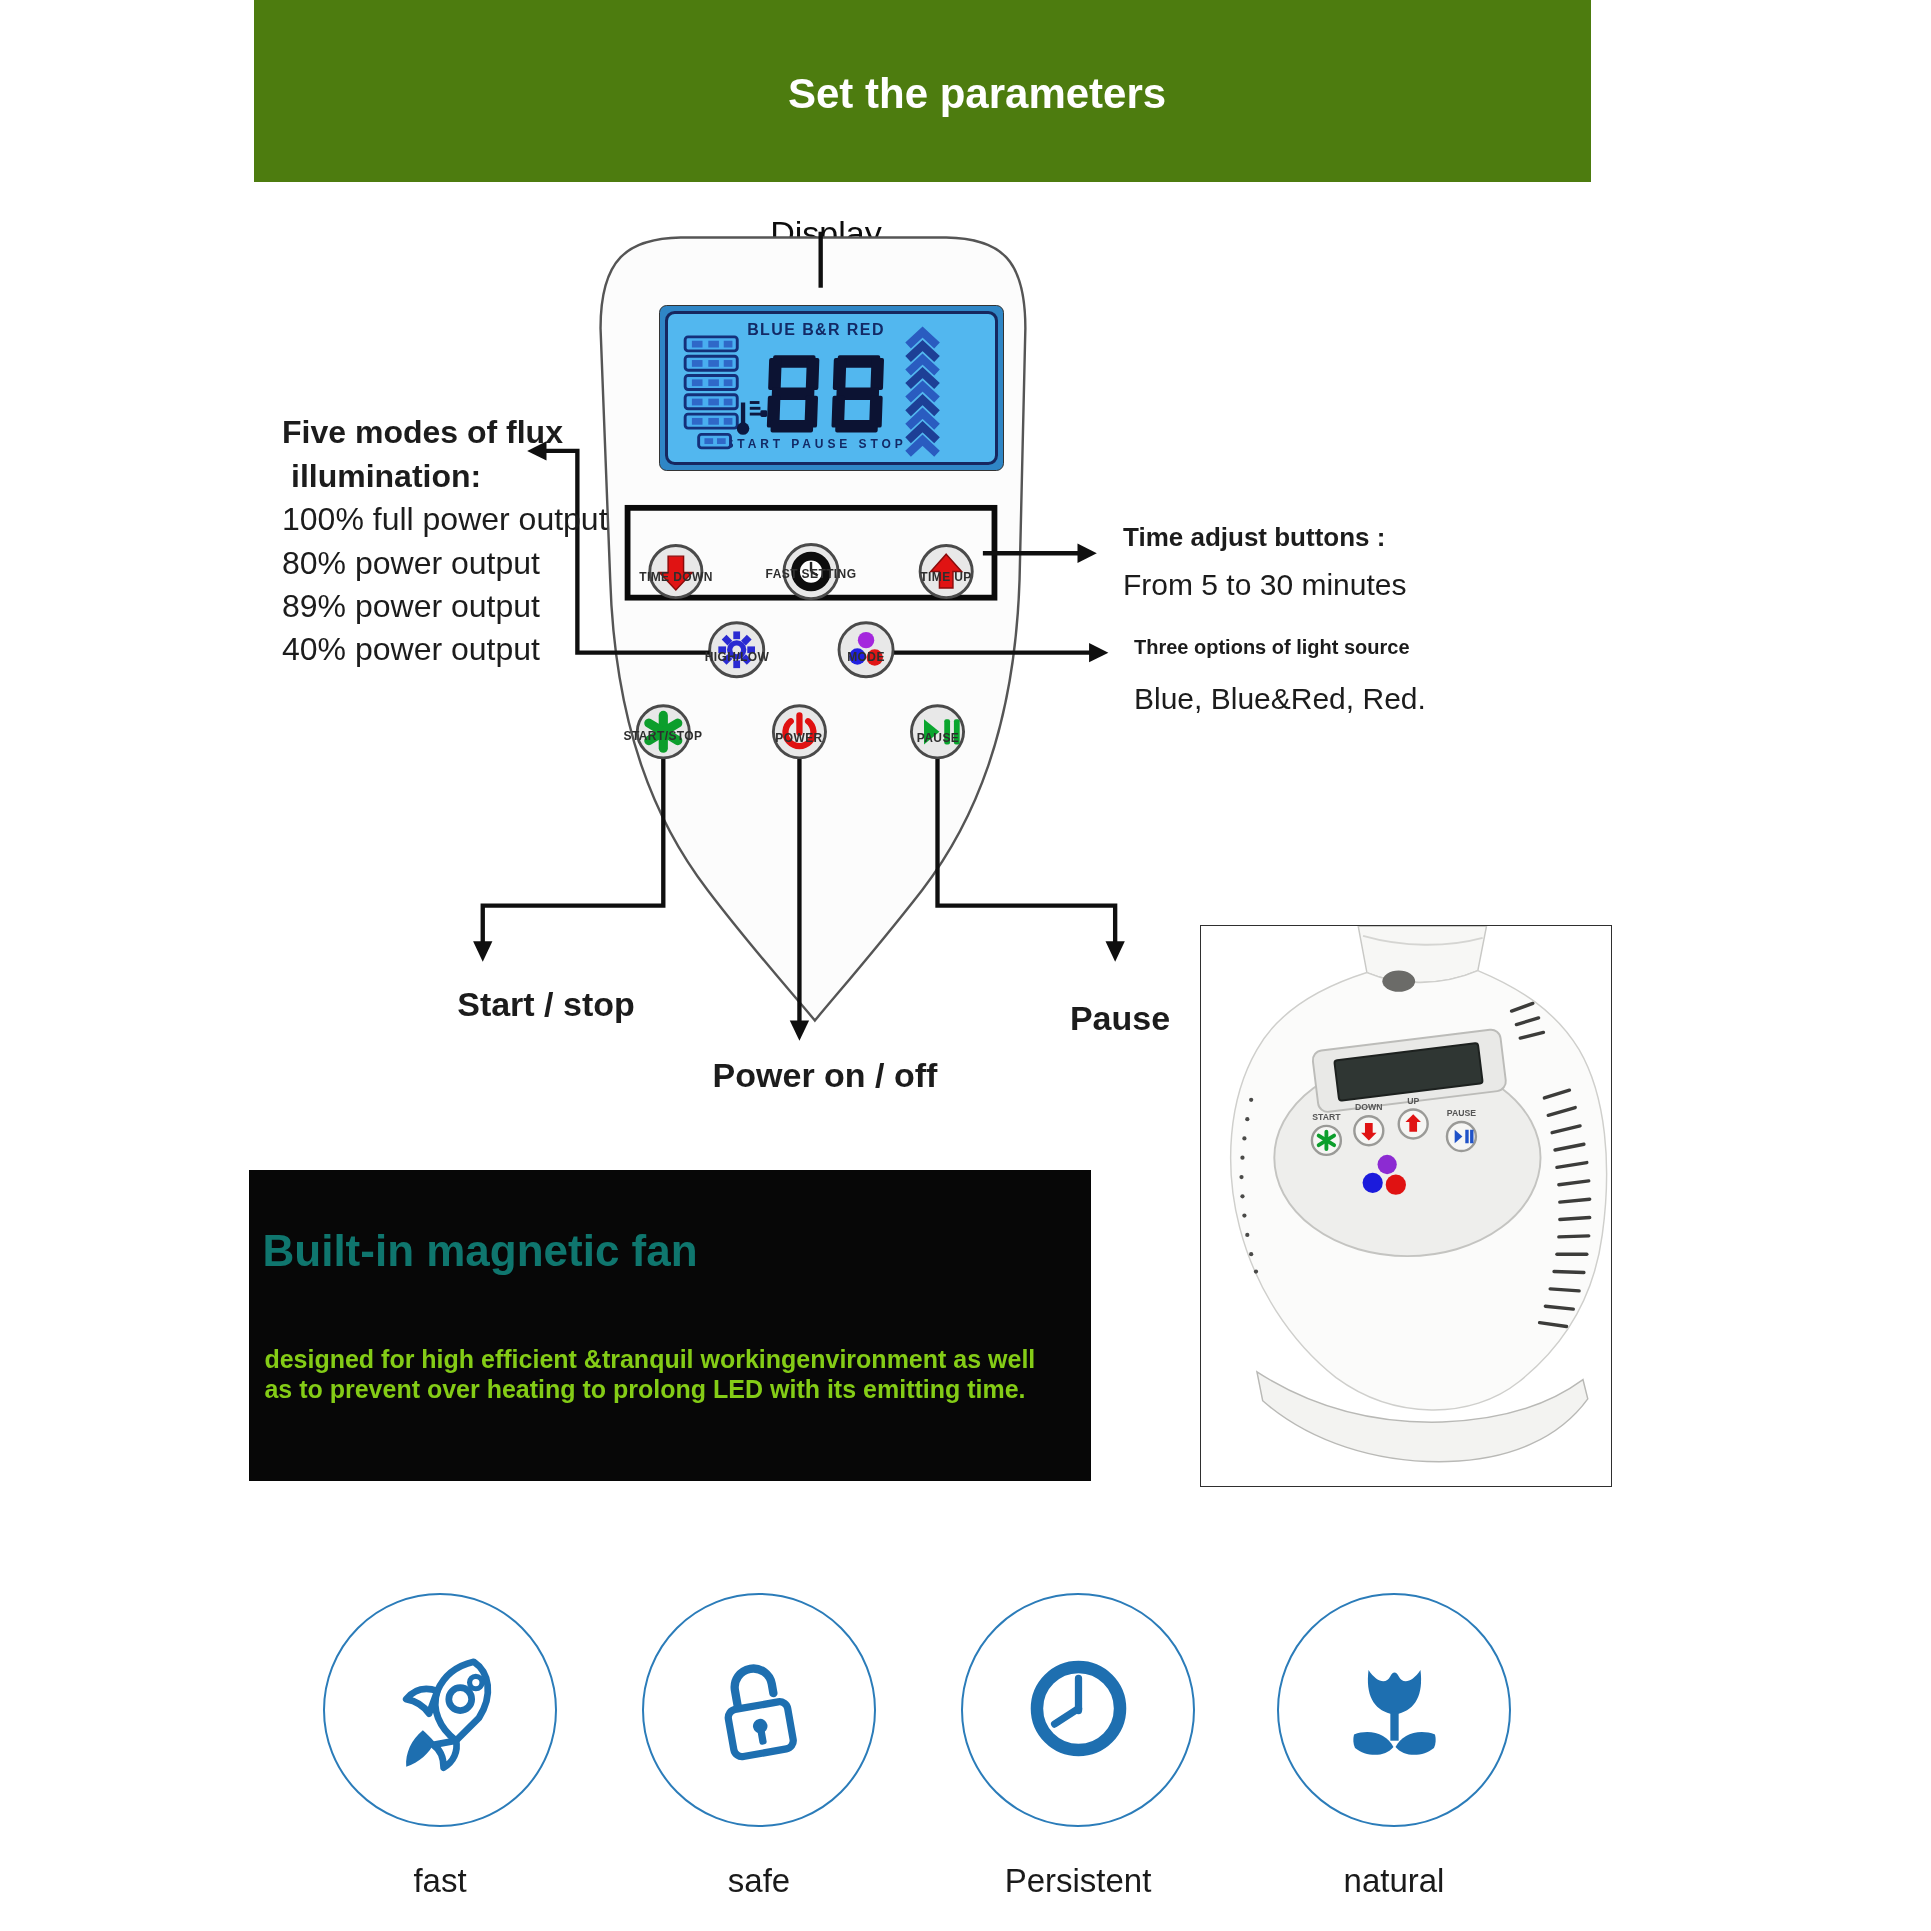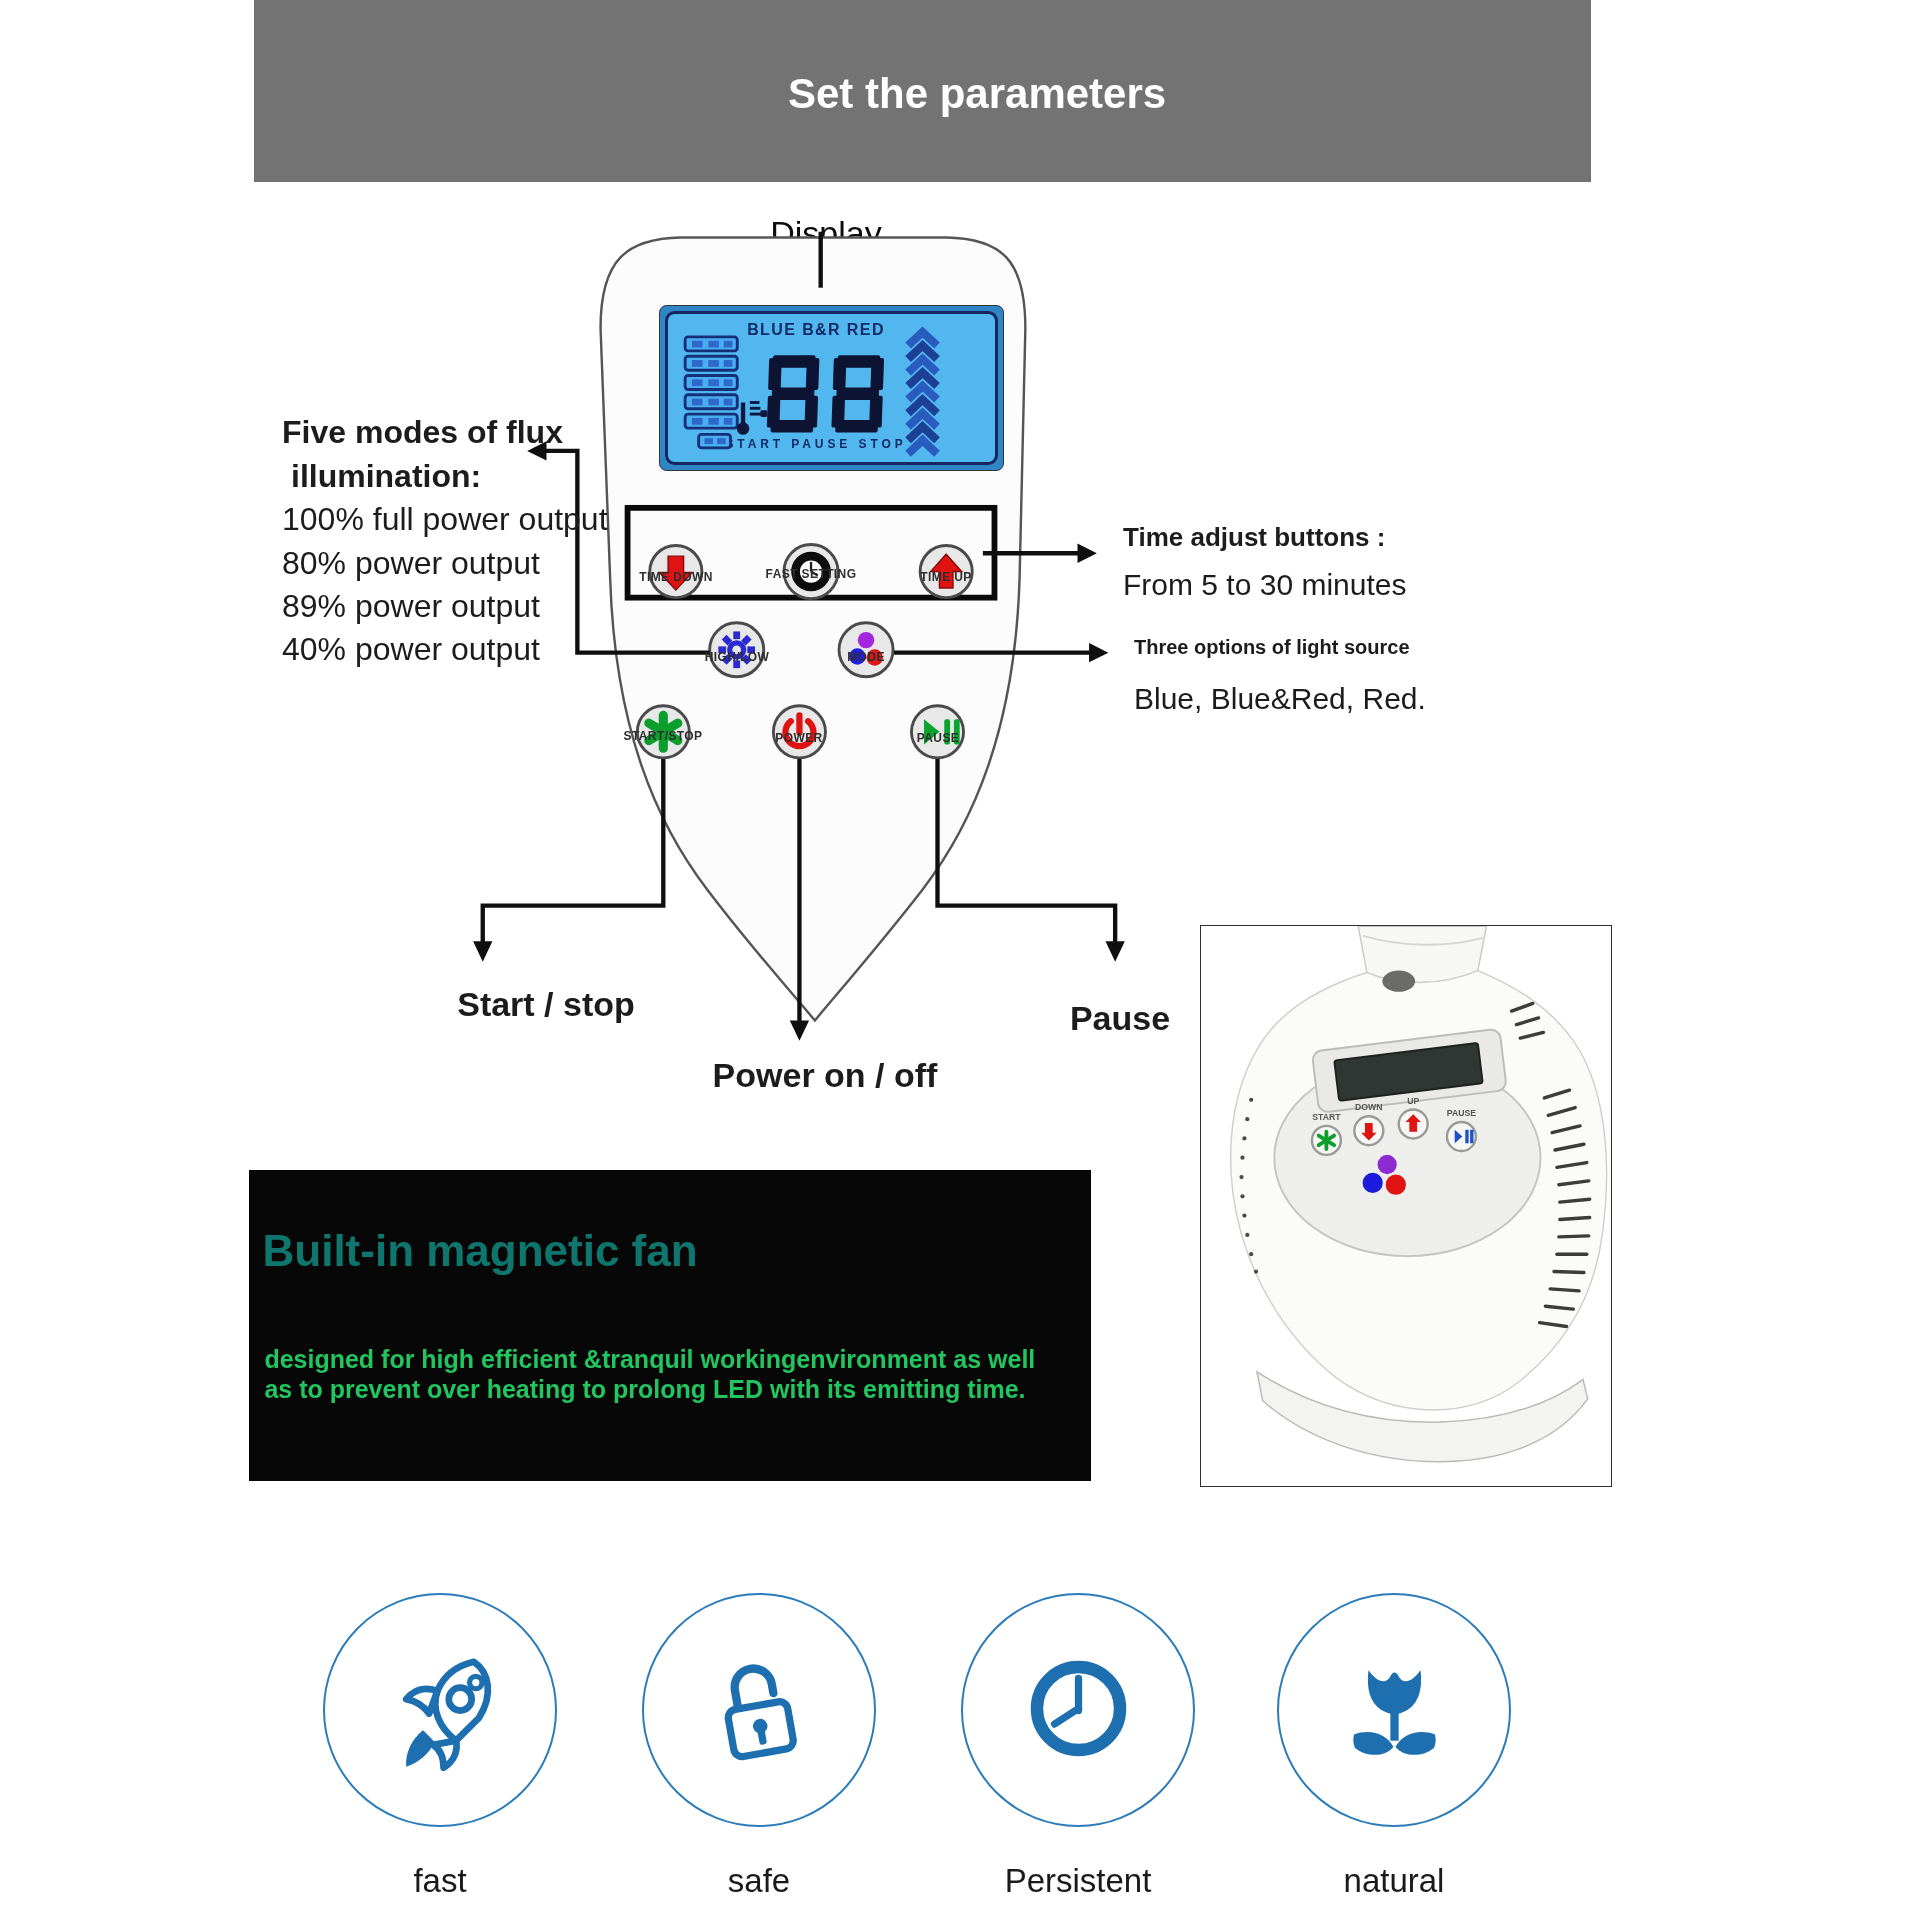--- a/index.html
+++ b/index.html
@@ -1,20 +1,20 @@
 <!DOCTYPE html>
 <html><head>
 <meta charset="utf-8">
 <style>
   html,body{margin:0;padding:0;background:#fff;}
   #canvas{position:relative;width:1931px;height:1931px;background:#ffffff;
           font-family:"Liberation Sans",sans-serif;overflow:hidden;}
   .abs{position:absolute;}
   
-  .banner{left:254px;top:0;width:1337px;height:182px;background:#737373;}
+  .banner{left:254px;top:0;width:1337px;height:182px;background:#4d7c0f;}
   .banner-title{left:534px;top:70px;font-size:42px;font-weight:600;color:#ffffff;white-space:nowrap;}
   
   .display-label{left:763px;top:190px;width:126px;text-align:center;font-size:34px;color:#0d0d0d;margin-top:24px;}
   
   #diagram{left:0;top:0;width:1931px;height:1931px;pointer-events:none;}
   
   .btn-label{font-size:12px;font-weight:bold;color:#2e2e2e;letter-spacing:0.4px;
              transform:translateX(-50%);white-space:nowrap;margin-top:40px;}
   
   .lcd{left:659px;top:305px;width:345px;height:166px;background:#2f86c6;border:1.9px solid #333;
@@ -25,21 +25,21 @@
            color:#132a66;letter-spacing:1.4px;white-space:nowrap;}
   .lcd-bottom{left:156px;top:131px;transform:translateX(-50%);font-size:12px;font-weight:bold;
               color:#132a66;letter-spacing:3.9px;white-space:nowrap;}
   
   .ann{font-size:32px;color:#1c1c1c;white-space:nowrap;}
   .ann.bold{font-weight:bold;}
   .ann-c{transform:translateX(-50%);font-weight:600;}
   
   .fan-box{left:249px;top:1170px;width:842px;height:311px;background:#070707;}
   .fan-title{left:13.5px;top:56px;font-size:44px;font-weight:600;color:#0f766e;white-space:nowrap;}
-  .fan-body{left:15.4px;top:174px;font-size:25px;font-weight:bold;color:#22c55e;line-height:30px;white-space:nowrap;}
+  .fan-body{left:15.4px;top:174px;font-size:25px;font-weight:bold;color:#84cc16;line-height:30px;white-space:nowrap;}
   
   .photo-frame{left:1200px;top:925px;width:412px;height:562px;border:1.9px solid #2f2f2f;
                background:#ffffff;box-sizing:border-box;}
   
   .feature{width:234px;height:234px;border:2.4px solid #2b7cb9;border-radius:50%;top:1593px;
            box-sizing:border-box;background:#fff;}
   .feature svg{position:absolute;left:48px;top:46px;}
   .feature-label{top:1862px;transform:translateX(-50%);font-size:33px;color:#1a1a1a;white-space:nowrap;}
 </style>
 </head>

